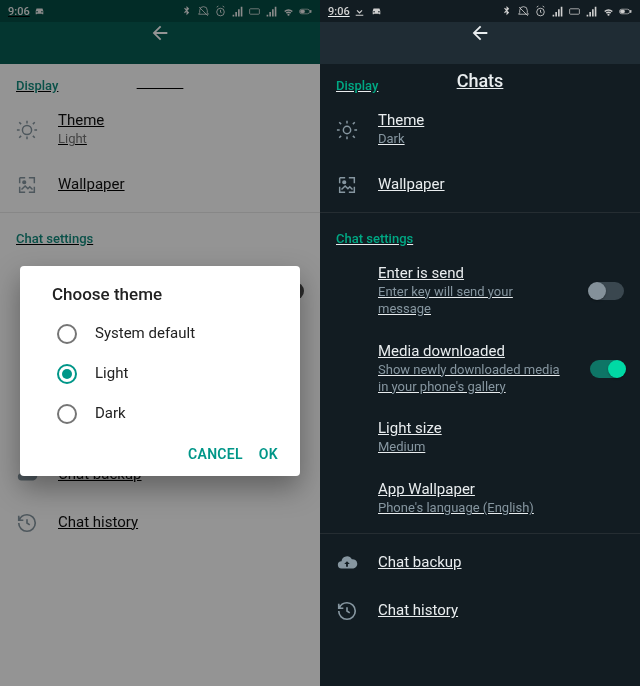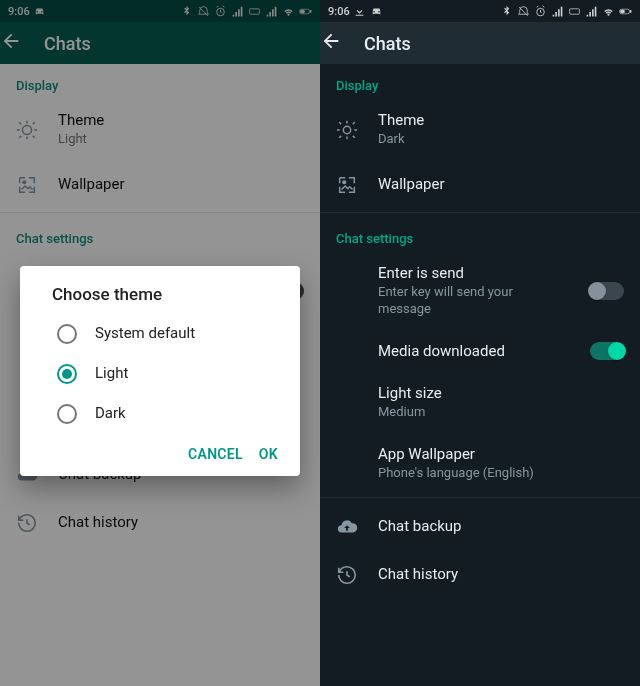--- a/index.html
+++ b/index.html
@@ -4,35 +4,35 @@
 <style>
   * { box-sizing: border-box; margin: 0; padding: 0; }
   body {
     font-family: Roboto, -apple-system, sans-serif;
     background: #555;
     width: 640px;
     height: 686px;
     overflow: hidden;
     display: flex;
   }
-  .pane { width: 320px; height: 686px; position: relative; overflow: hidden; }
+  .pane { width: 320px; height: 686px; position: relative; overflow: hidden; text-decoration: underline; }
   .pane-left { background: #fff; }
   .pane-right { background: #121c22; color: #e9edef; }
 
   
   .statusbar { height: 22px; display: flex; align-items: center; justify-content: space-between; padding: 0 8px; font-size: 11px; font-weight: 500; }
   .sb-left { display:flex; align-items:center; gap:3px;}
   .sb-right { display: flex; align-items: center; gap: 3px; }
   .sb-icon { width: 14px; height: 14px; display:flex; align-items:center; justify-content:center;}
   .sb-icon svg { width: 13px; height: 13px; }
   .pane-left .statusbar { background: #054d44; color: #f0f0f0; }
   .pane-right .statusbar { background: #121c22; color: #d0d0d0; }
 
   
-  .appbar { height: 42px; display: flex; align-items: center; padding: 0 0; gap: 22px; }
+  .appbar { height: 42px; display: flex; align-items: center; padding: 0 12px; gap: 22px; flex-direction: column; }
   .pane-left .appbar { background: #075e54; color: #fff; }
   .pane-right .appbar { background: #1f2c34; color: #e9edef; }
   .appbar-title { font-size: 18px; font-weight: 500; }
   .back-arrow svg { width: 22px; height: 22px; }
 
   
   .section-header { font-size: 13px; font-weight: 500; padding: 14px 16px 6px 16px; }
   .pane-left .section-header { color: #128c7e; }
   .pane-right .section-header { color: #00a884; }
 
@@ -348,20 +348,21 @@
         <div class="toggle toggle-off">
           <div class="toggle-knob"></div>
         </div>
       </div>
   </div>
 
   <div class="row">
     <div style="width:22px"></div>
     <div class="row-body">
       <div class="row-title">Media downloaded</div>
+      <div class="row-sub">Show newly downloaded media in your phone's gallery</div>
     </div>
     <div class="row-trailing">
         <div class="toggle toggle-on-teal">
           <div class="toggle-knob"></div>
         </div>
       </div>
   </div>
 
   <div class="row">
     <div style="width:22px"></div>

